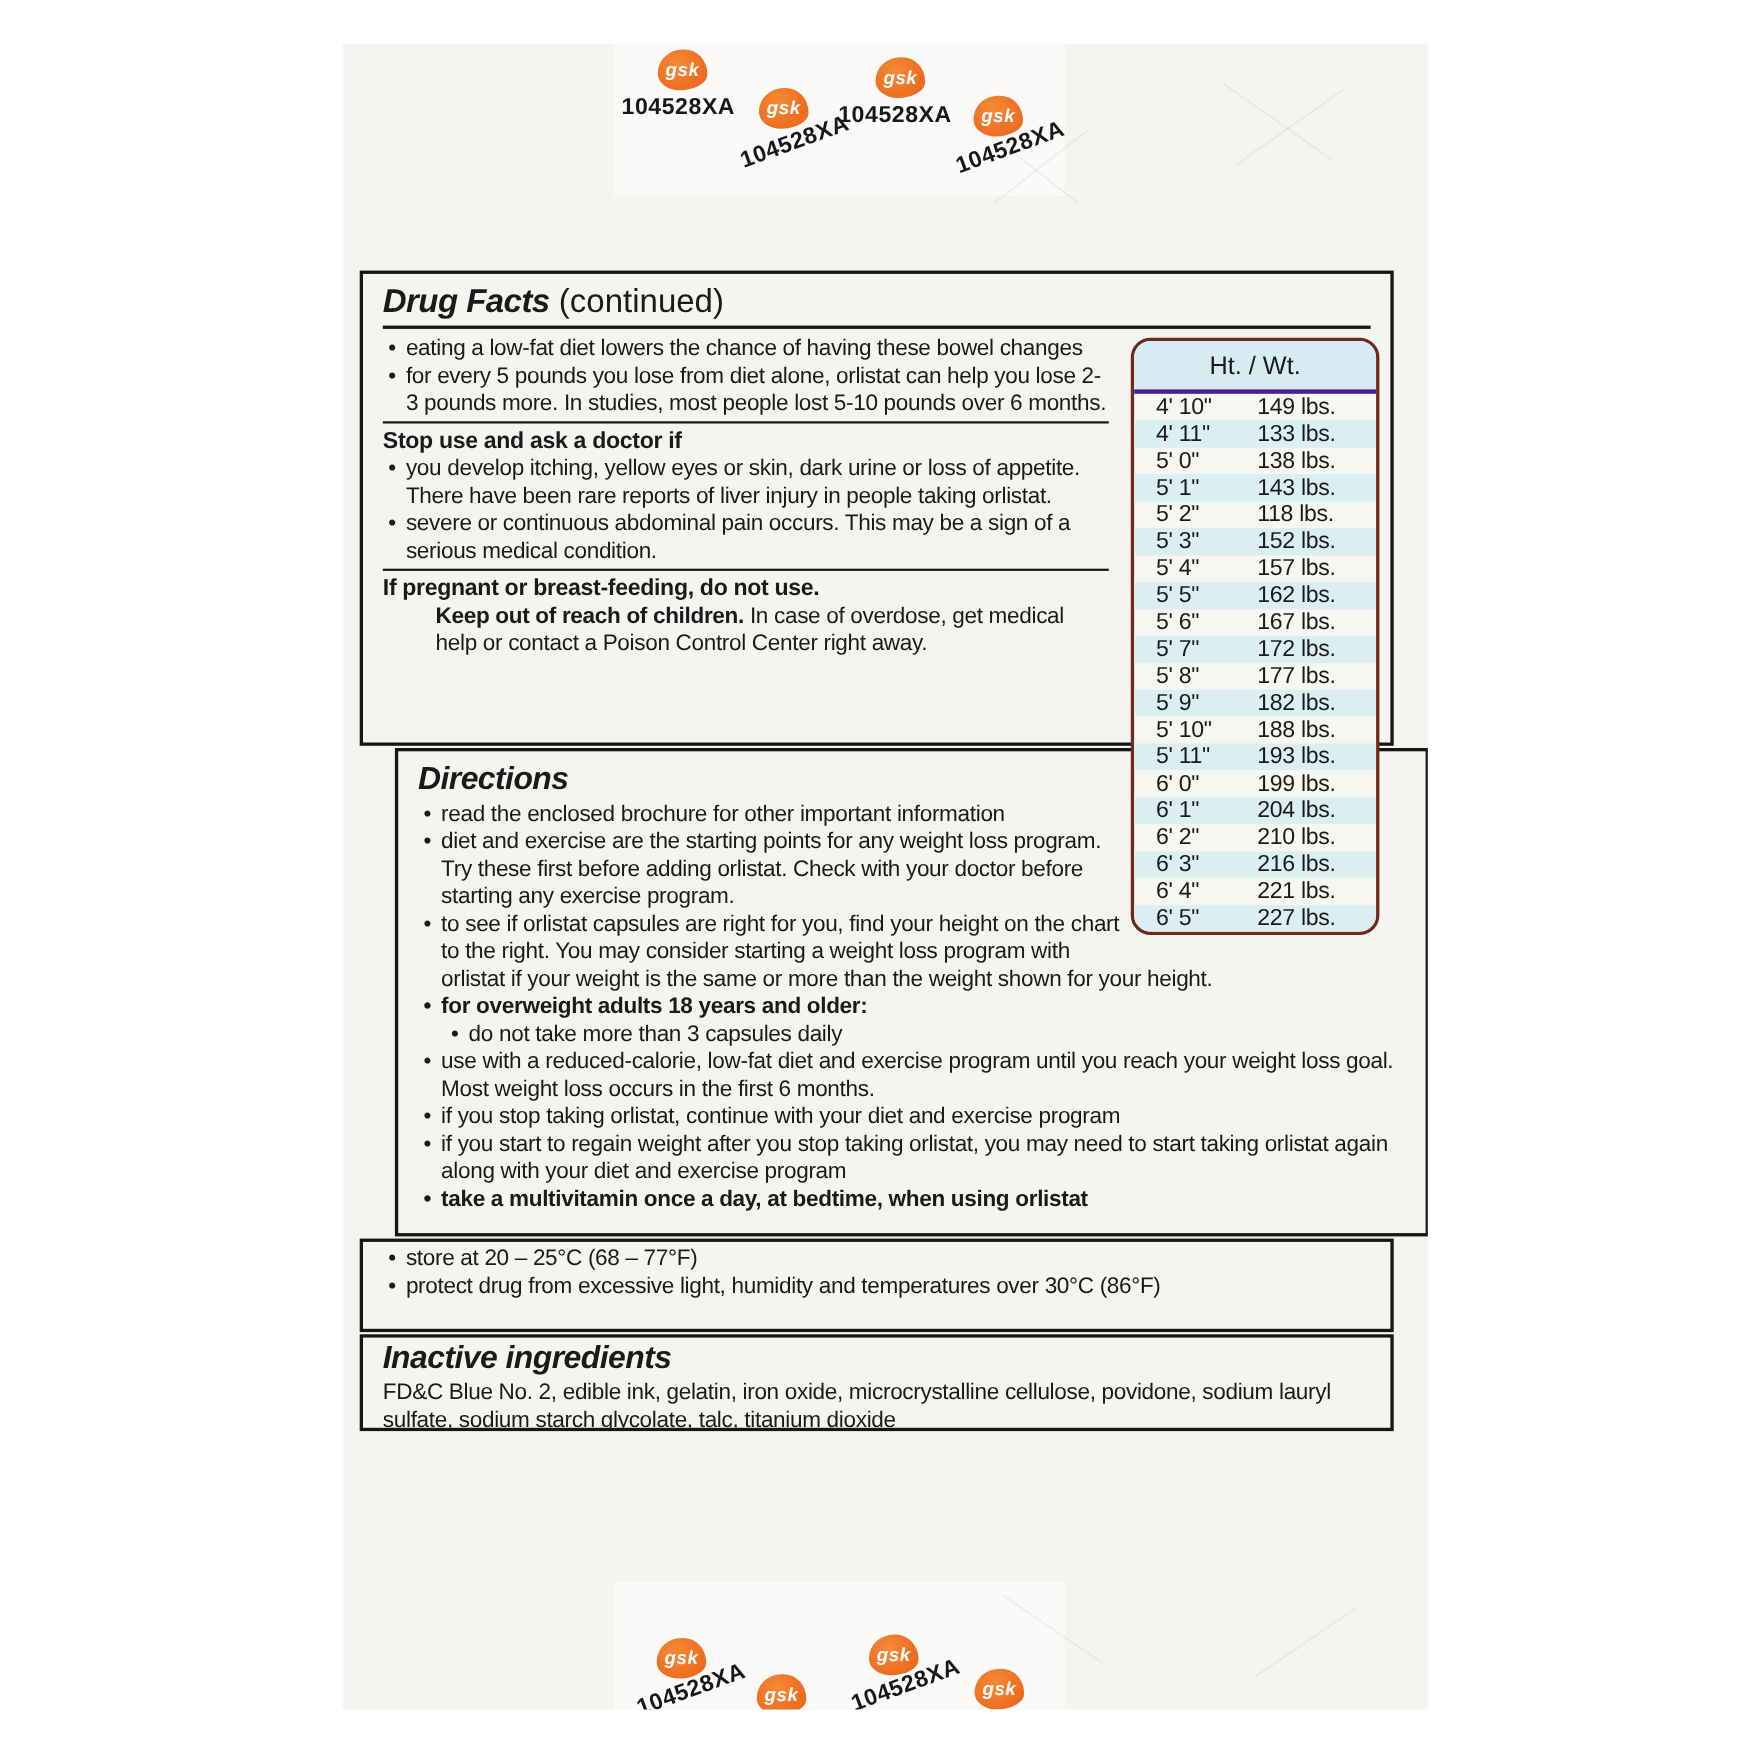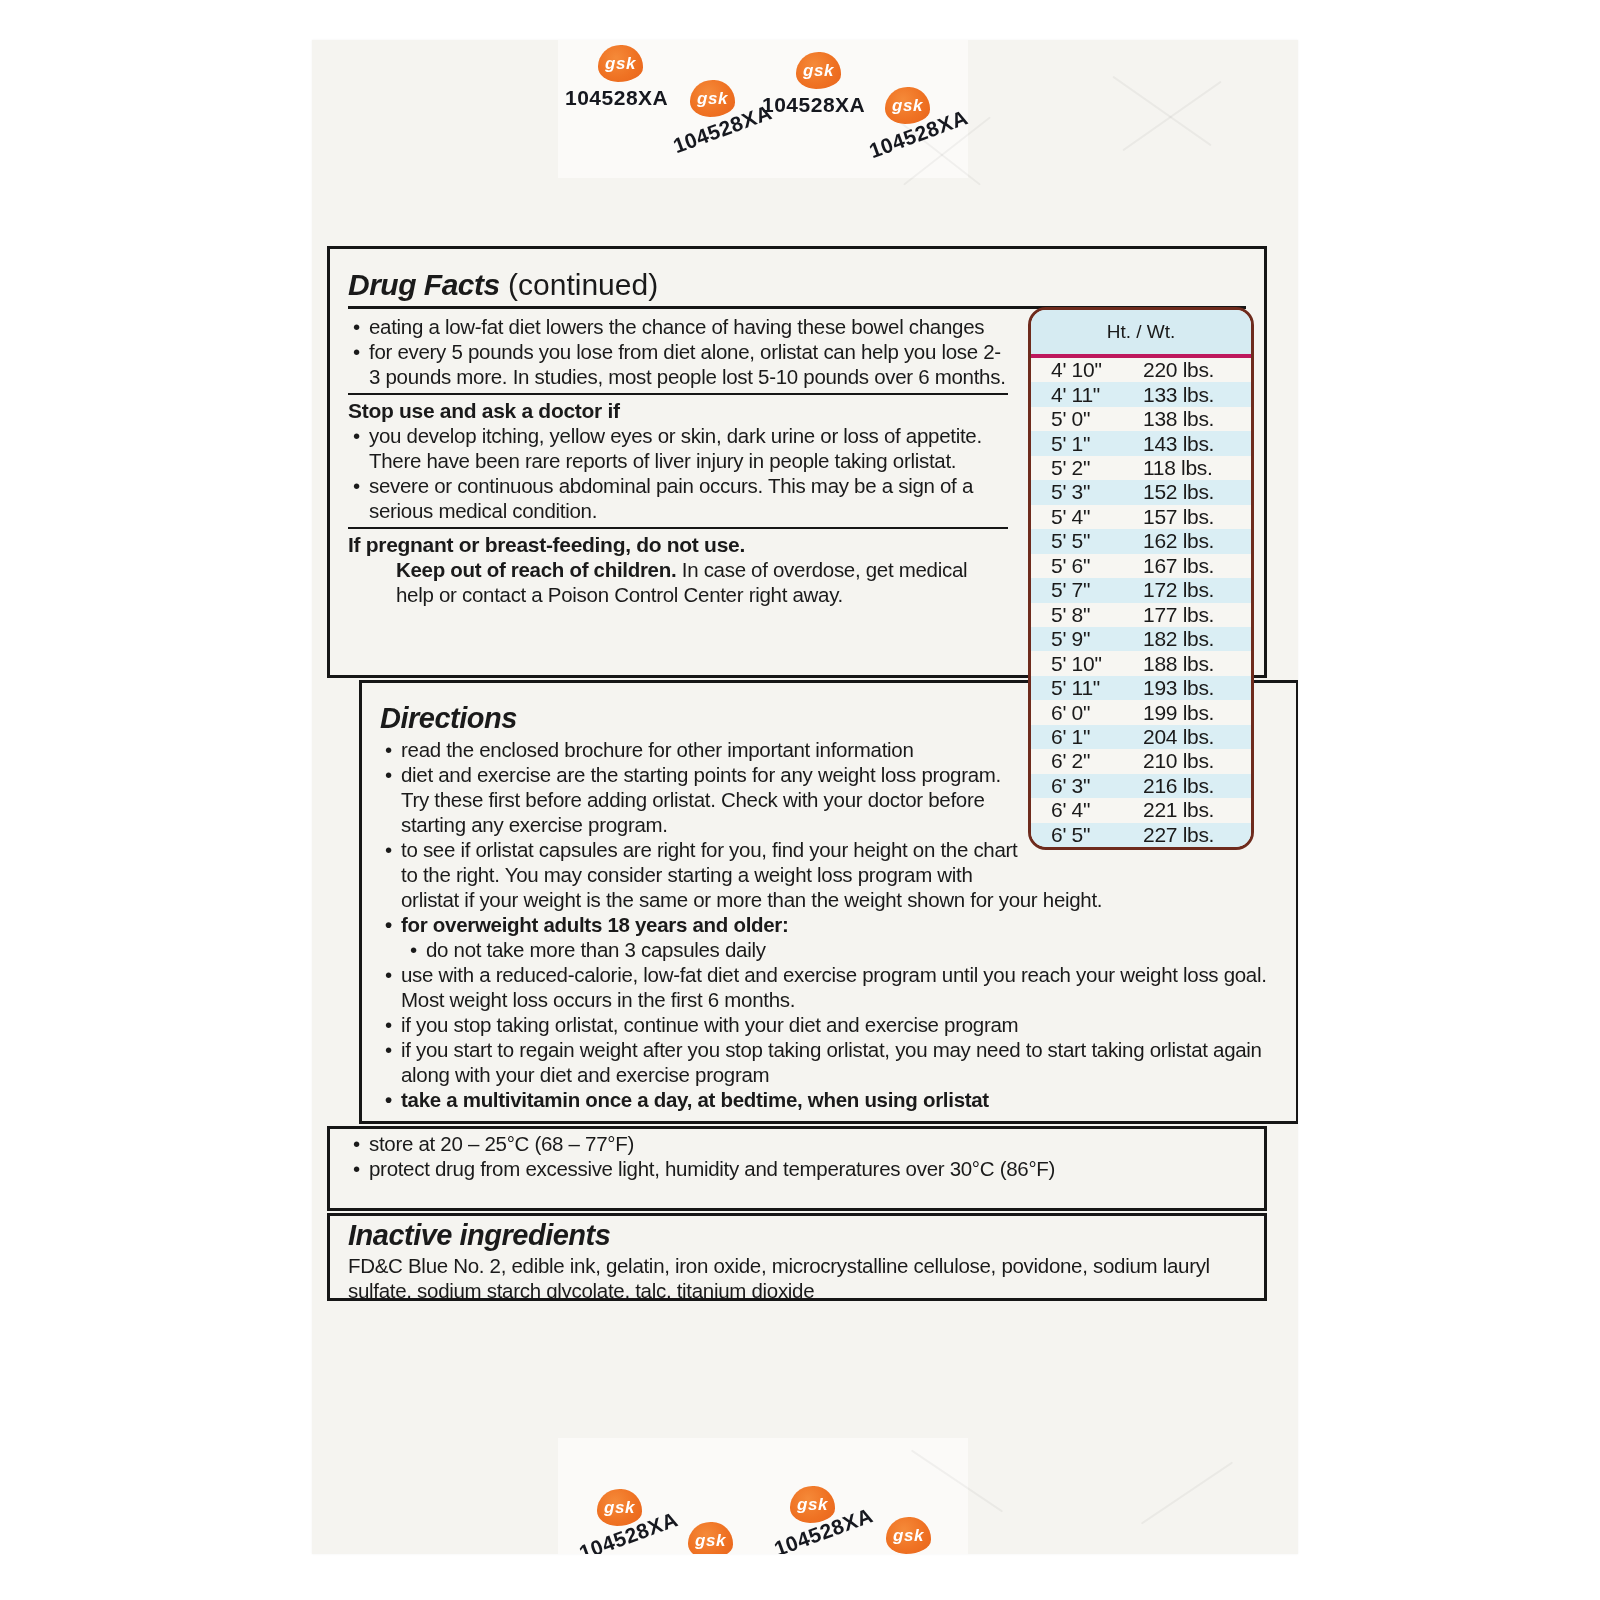--- a/index.html
+++ b/index.html
@@ -45,21 +45,21 @@
     position:absolute;left:15px;width:940px;
     border:3px solid #161616;background:#f5f4f0;
     box-sizing:border-box;overflow:hidden;
   }
   #box-drugfacts{top:206px;height:432px;}
   #box-directions{top:640px;height:444px;margin-left:32px;}
   #box-other{top:1086px;height:85px;}
   #box-inactive{top:1173px;height:88px;}
   #box-questions{top:1263px;height:39px;}
 
-  .inner{padding:18px 18px 0 18px;}
+  .inner{padding:8px 18px 0 18px;}
 
   .df-titleline{font-size:30px;line-height:36px;white-space:nowrap;}
   .df-title{font-weight:bold;font-style:italic;letter-spacing:-0.5px;}
   .df-title-suffix{font-style:normal;font-weight:normal;}
   .title-rule{border:0;border-top:3px solid #161616;margin:3px 0 5px 0;}
 
   .section-heading{
     font-size:29px;line-height:34px;font-weight:bold;font-style:italic;
     letter-spacing:-0.5px;margin:0 0 2px 0;
   }
@@ -86,23 +86,23 @@
   
   .hw-table{
     position:absolute;left:716px;top:267px;width:226px;height:543px;
     border:3px solid #6e2b1d;border-radius:18px;
     background:#f7f6f2;overflow:hidden;z-index:5;
     box-sizing:border-box;
     display:flex;flex-direction:column;
   }
   .hw-header{
     height:44px;flex:0 0 44px;background:#d6ebf2;
-    border-bottom:4px solid #be185d;
+    border-bottom:4px solid #4c1d95;
     display:flex;align-items:center;justify-content:center;
-    font-size:19px;color:#1a1a1a;
+    font-size:23px;color:#1a1a1a;
   }
   .hw-rows{flex:1;display:flex;flex-direction:column;}
   .hw-row{flex:1;display:flex;align-items:center;font-size:21px;letter-spacing:-0.3px;}
   .hw-row.alt{background:#daeef4;}
   .hw-ht{padding-left:20px;width:92px;}
   .hw-wt{padding-left:0px;}
 
   
   #box-questions .inner{display:flex;align-items:baseline;padding-top:1px;}
   .q-heading{font-size:28px;font-weight:bold;font-style:italic;letter-spacing:-0.5px;line-height:34px;}
@@ -210,21 +210,21 @@
     </div>
   </section>
 
 
   <aside class="hw-table">
     <div class="hw-header">Ht. / Wt.</div>
     <div class="hw-rows">
 
         <div class="hw-row">
           <span class="hw-ht">4' 10"</span>
-          <span class="hw-wt">220 lbs.</span>
+          <span class="hw-wt">149 lbs.</span>
         </div>
 
         <div class="hw-row alt">
           <span class="hw-ht">4' 11"</span>
           <span class="hw-wt">133 lbs.</span>
         </div>
 
         <div class="hw-row">
           <span class="hw-ht">5' 0"</span>
           <span class="hw-wt">138 lbs.</span>

